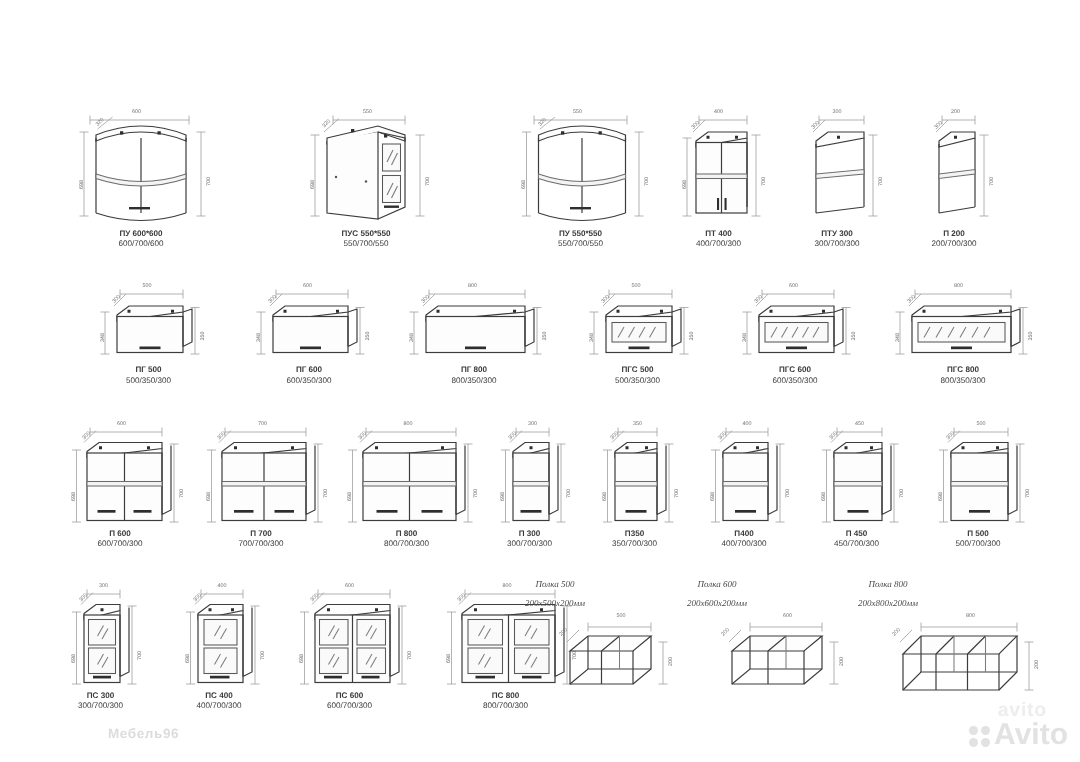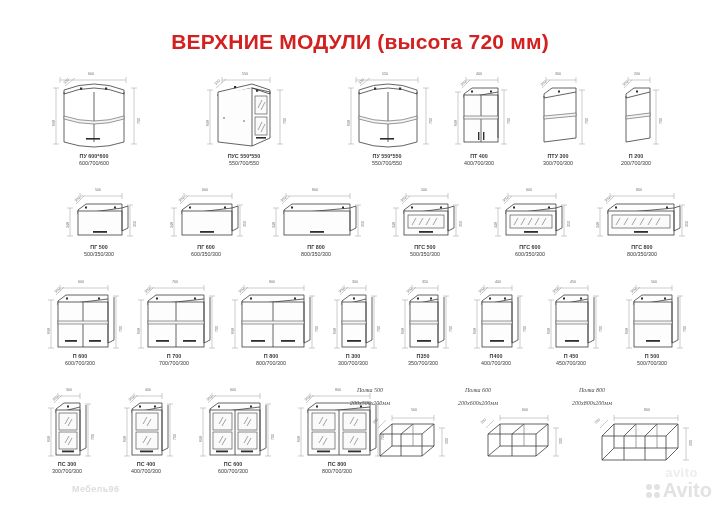--- a/index.html
+++ b/index.html
@@ -69,21 +69,20 @@
   .wm-avito-2{
     position:absolute;right:22px;bottom:28px;
     color:#ededed;font-weight:bold;font-size:13px;letter-spacing:.5px;
   }
 </style>
 </head>
 <body>
 
 <div id="sheet">
 
-  <div class="title">ВЕРХНИЕ МОДУЛИ (высота 720 мм)</div>
 
   <div class="item" style="left:48px;top:68px;">
     <svg width="92" height="82">
       <path class="s-dim" d="M12,12 H78 M12,9 V15 M78,9 V15"></path>
       <path class="s-dim" d="M8,20 V76 M5,20 H11 M5,76 H11"></path>
       <path class="s-dim" d="M86,20 V76 M83,20 H89 M83,76 H89"></path>
       <path class="s-dim" d="M17,18 L27,10"></path>
       <path class="s-fill" d="M16,22 Q46,10 76,22 L76,26 Q46,14 16,26 Z"></path>
       <path class="s-stroke" d="M16,24 V74 M76,24 V74 M46,24 V74"></path>
       <path class="s-stroke" d="M16,74 Q46,84 76,74"></path>

